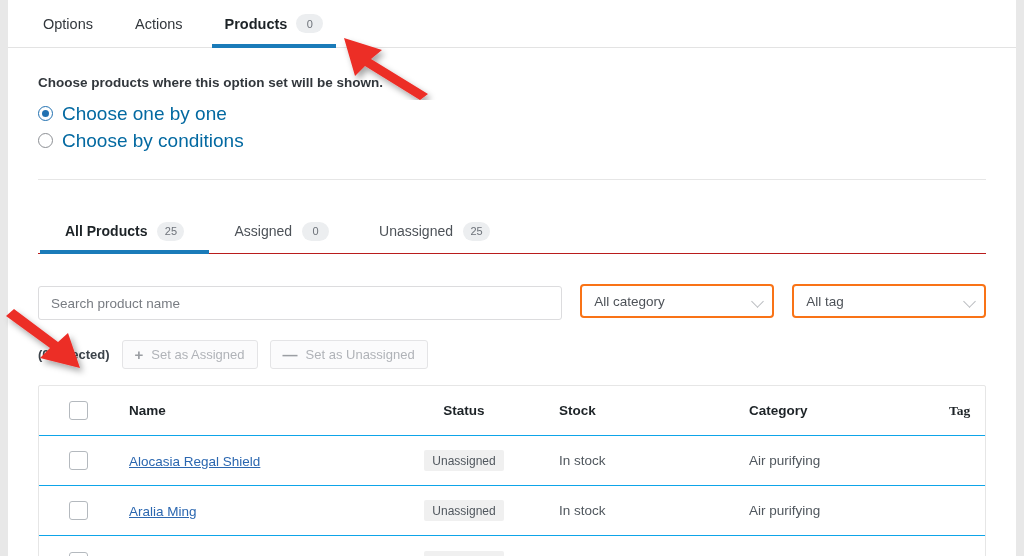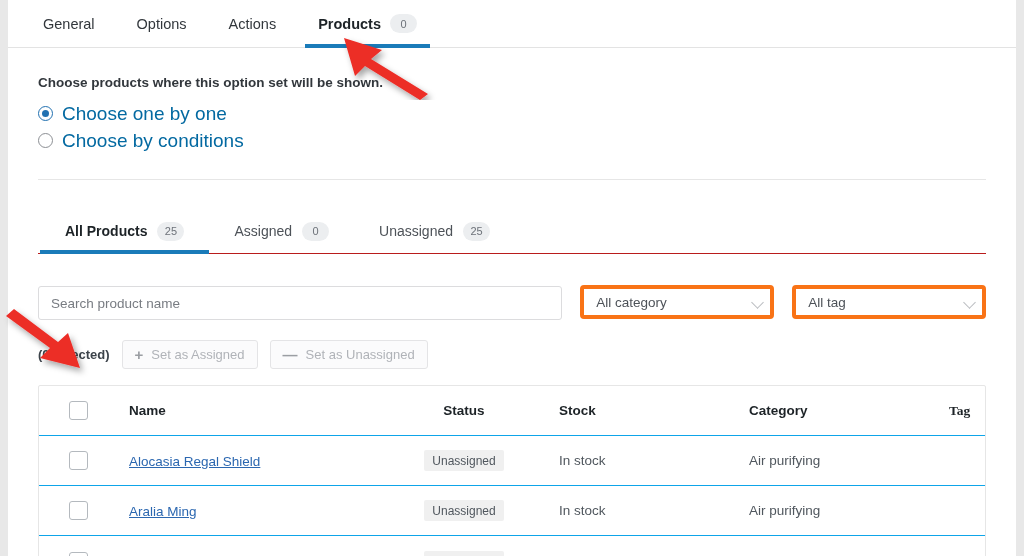--- a/index.html
+++ b/index.html
@@ -141,21 +141,20 @@
   .subtab.active .subtab-underline {
     position: absolute;
     left: 0; right: 0; bottom: -1px;
     height: 4px;
     background: #1a7bb9;
   }
 
   
   .filters {
     display: flex;
-    align-items: center;
     margin-top: 32px;
     gap: 18px;
   }
   .search-box {
     width: 540px;
     height: 34px;
     border: 1px solid #dcdcde;
     border-radius: 3px;
     padding: 0 12px;
     font-size: 13.5px;
@@ -167,21 +166,21 @@
 
   .select-wrap {
     position: relative;
     width: 200px;
     height: 34px;
     margin-top: -2px;
   }
   .select-box {
     width: 100%;
     height: 34px;
-    border: 4px solid #f97316;
+    border: 2px solid #f97316;
     border-radius: 4px;
     background: #fff;
     display: flex;
     align-items: center;
     padding: 0 12px;
     font-size: 13.5px;
     color: #4d5258;
     cursor: pointer;
   }
   .chev {
@@ -287,23 +286,20 @@
   #arrow-selectall { left: 0px;  top: 306px; }
 </style>
 </head>
 <body>
 
 <div class="page">
 
   <div class="topbar">
     <div class="topbar-inner">
 
-      <div class="toptab">
-        <span>General</span>
-      </div>
 
       <div class="toptab">
         <span>Options</span>
       </div>
 
       <div class="toptab">
         <span>Actions</span>
       </div>
 
       <div class="toptab active">

